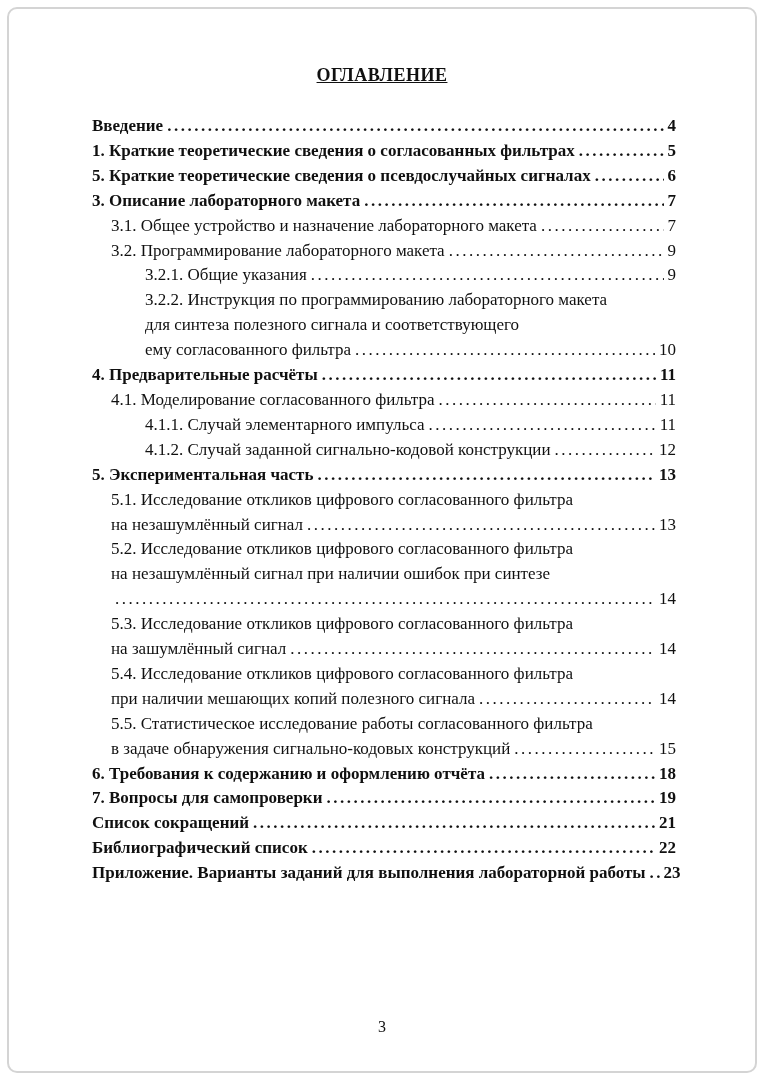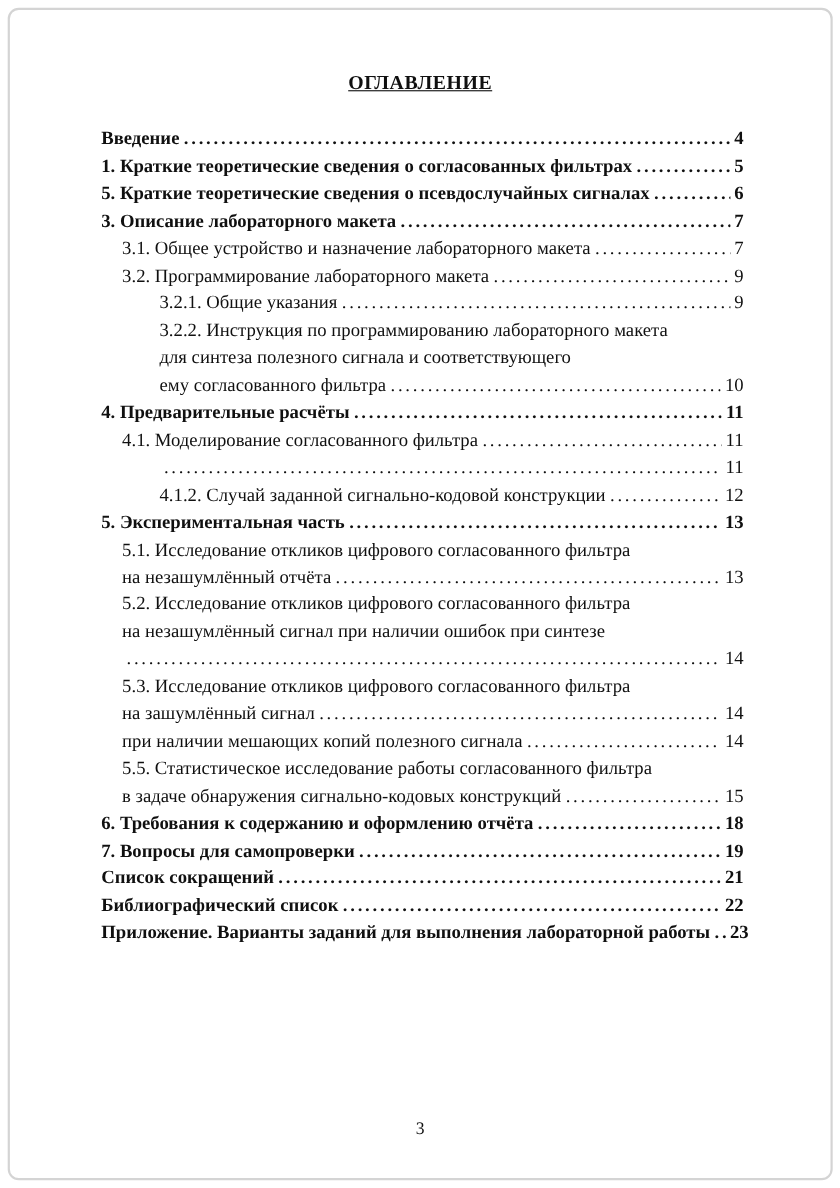--- a/index.html
+++ b/index.html
@@ -123,58 +123,62 @@
         <span class="toc-text">4. Предварительные расчёты</span>
         <span class="leader"></span>
         <span class="pagenum">11</span>
       </div>
       <div class="toc-row indent-1">
         <span class="toc-text">4.1. Моделирование согласованного фильтра</span>
         <span class="leader"></span>
         <span class="pagenum">11</span>
       </div>
       <div class="toc-row indent-2">
+        <span class="toc-text">4.1.1. Случай элементарного импульса</span>
         <span class="leader"></span>
         <span class="pagenum">11</span>
       </div>
       <div class="toc-row indent-2">
         <span class="toc-text">4.1.2. Случай заданной сигнально-кодовой конструкции</span>
         <span class="leader"></span>
         <span class="pagenum">12</span>
       </div>
       <div class="toc-row indent-0 bold">
         <span class="toc-text">5. Экспериментальная часть</span>
         <span class="leader"></span>
         <span class="pagenum">13</span>
       </div>
       <div class="toc-row indent-1">
         <span class="toc-text">5.1. Исследование откликов цифрового согласованного фильтра</span>
       </div>
       <div class="toc-row indent-1">
-        <span class="toc-text">на незашумлённый отчёта</span>
+        <span class="toc-text">на незашумлённый сигнал</span>
         <span class="leader"></span>
         <span class="pagenum">13</span>
       </div>
       <div class="toc-row indent-1">
         <span class="toc-text">5.2. Исследование откликов цифрового согласованного фильтра</span>
       </div>
       <div class="toc-row indent-1">
         <span class="toc-text">на незашумлённый сигнал при наличии ошибок при синтезе</span>
       </div>
       <div class="toc-row indent-1">
         <span class="leader"></span>
         <span class="pagenum">14</span>
       </div>
       <div class="toc-row indent-1">
         <span class="toc-text">5.3. Исследование откликов цифрового согласованного фильтра</span>
       </div>
       <div class="toc-row indent-1">
         <span class="toc-text">на зашумлённый сигнал</span>
         <span class="leader"></span>
         <span class="pagenum">14</span>
+      </div>
+      <div class="toc-row indent-1">
+        <span class="toc-text">5.4. Исследование откликов цифрового согласованного фильтра</span>
       </div>
       <div class="toc-row indent-1">
         <span class="toc-text">при наличии мешающих копий полезного сигнала</span>
         <span class="leader"></span>
         <span class="pagenum">14</span>
       </div>
       <div class="toc-row indent-1">
         <span class="toc-text">5.5. Статистическое исследование работы согласованного фильтра</span>
       </div>
       <div class="toc-row indent-1">

